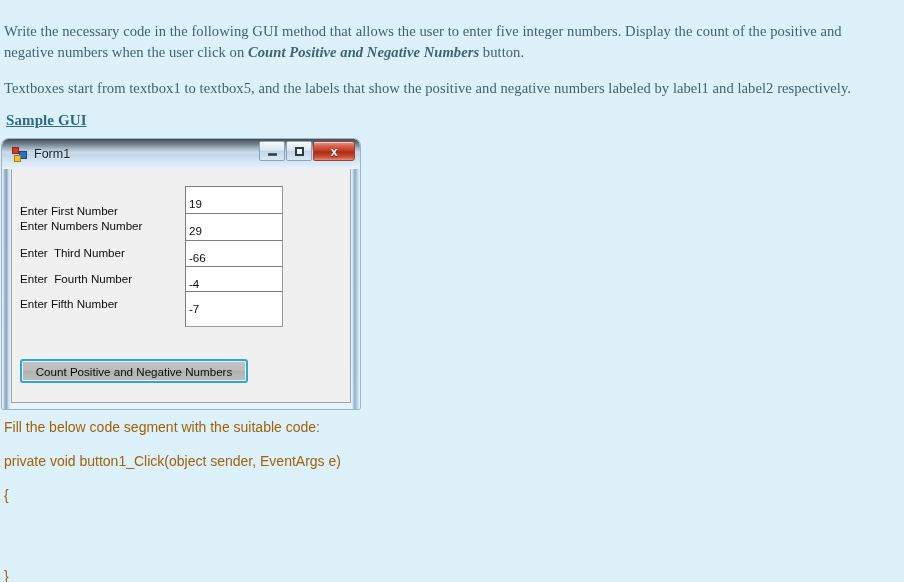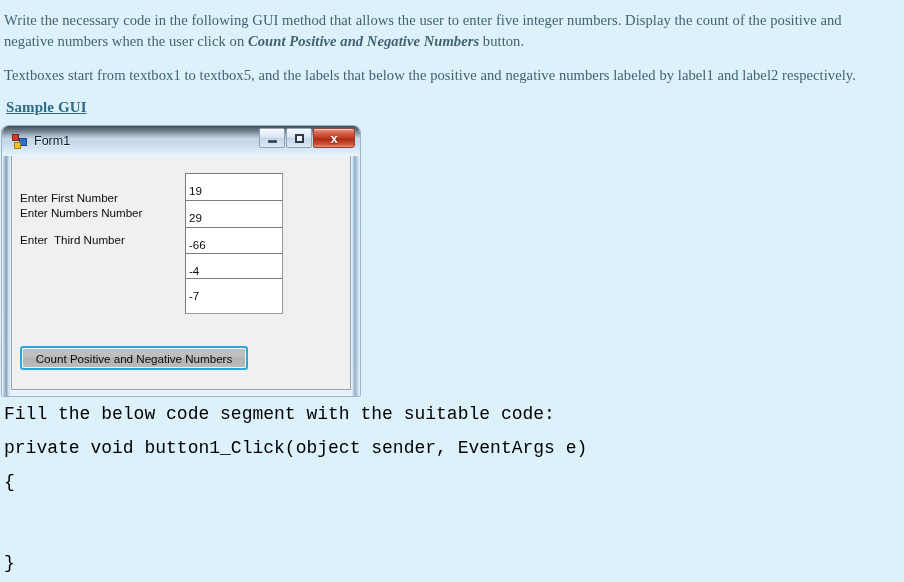--- a/index.html
+++ b/index.html
@@ -17,21 +17,21 @@
 
   
   .prose {
     padding: 6px 18px 0 4px;
   }
   .para {
     font-family: "Liberation Serif", serif;
     font-size: 14.6px;
     line-height: 21px;
     color: #3f6273;
-    margin: 4px 0 13px 0;
+    margin: 15px 0 13px 0;
     letter-spacing: 0.05px;
   }
   .para.tight { margin-bottom: 12px; }
   .bi { font-weight: bold; font-style: italic; }
 
   .sample-head {
     font-family: "Liberation Serif", serif;
     font-size: 15px;
     font-weight: bold;
     color: #2e6b86;
@@ -226,37 +226,37 @@
     font-family: "Liberation Sans", sans-serif;
     font-size: 11.6px;
     color: #0b0b0b;
   }
 
   
   .bottom {
     padding: 6px 0 0 4px;
   }
   .codeline {
-    font-family: Liberation Mono, monospace;
-    font-size: 18px;
+    font-family: Liberation Sans, sans-serif;
+    font-size: 14px;
     line-height: 21px;
-    color: #000000;
+    color: #a16207;
     margin: 0 0 13px 0;
   }
   .brace { margin-bottom: 8px; }
   .gap { height: 52px; }
 </style>
 </head>
 <body>
 
 <div class="prose">
 
   <p class="para"><span>Write the necessary code in the following GUI method that allows the user to enter five integer numbers. Display the count of the positive and negative numbers when the user click on </span><span class="bi">Count Positive and Negative Numbers</span><span> button.</span></p>
 
-  <p class="para tight">Textboxes start from textbox1 to textbox5, and the labels that below the positive and negative numbers labeled by label1 and label2 respectively.</p>
+  <p class="para tight">Textboxes start from textbox1 to textbox5, and the labels that show the positive and negative numbers labeled by label1 and label2 respectively.</p>
 
   <div class="sample-head">Sample GUI</div>
 </div>
 
 <div class="winwrap">
   <div class="window">
 
     <div class="frame-l"></div>
     <div class="frame-r"></div>
 
@@ -297,24 +297,30 @@
         <span>29</span>
       </div>
 
       <div class="row" style="left:8px; top:72px;">
         <span class="flabel">Enter  Third Number</span>
       </div>
       <div class="tbox" style="left:173px; top:71px;">
         <span>-66</span>
       </div>
 
+      <div class="row" style="left:8px; top:98px;">
+        <span class="flabel">Enter  Fourth Number</span>
+      </div>
       <div class="tbox" style="left:173px; top:97px;">
         <span>-4</span>
       </div>
 
+      <div class="row" style="left:8px; top:123px;">
+        <span class="flabel">Enter Fifth Number</span>
+      </div>
       <div class="tbox" style="left:173px; top:122px;">
         <span>-7</span>
       </div>
 
       <div class="formbtn">
         <span>Count Positive and Negative Numbers</span>
       </div>
 
     </div>
   </div>

